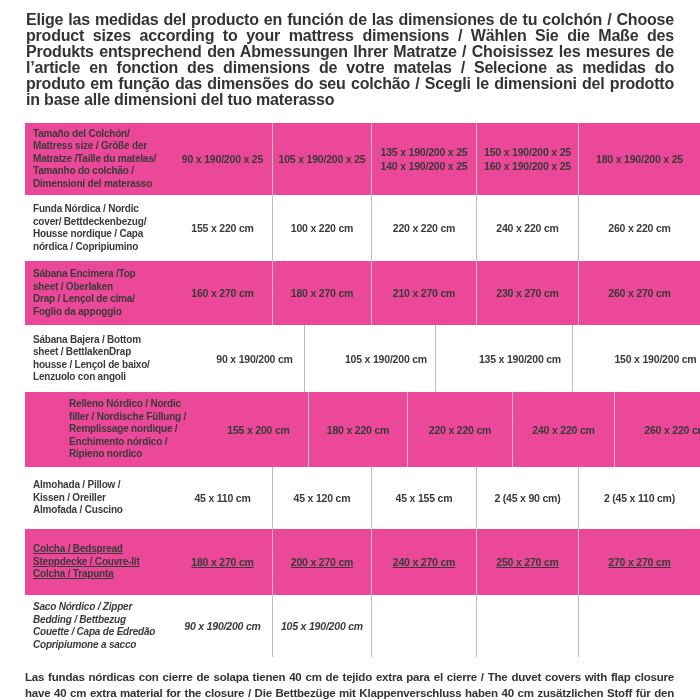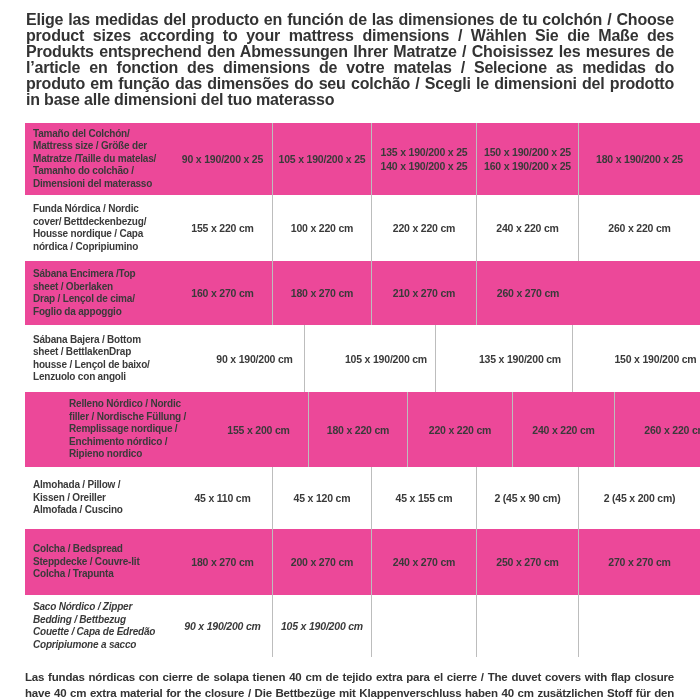--- a/index.html
+++ b/index.html
@@ -29,21 +29,21 @@
     display: grid;
     grid-template-columns: 148px 100px 99px 105px 102px 121px;
   }
   .row.shade { background: #ec4899; }
   .r1 { min-height: 72px; }
   .r2 { min-height: 66px; }
   .r3 { min-height: 64px; }
   .r4 { min-height: 67px; gap: 32px; }
   .r5 { min-height: 75px; padding-left: 36px; }
   .r6 { min-height: 62px; }
-  .r7 { min-height: 66px; }
+  .r7 { min-height: 66px; text-decoration: underline; }
   .r8 { min-height: 62px; font-style: italic; }
   .cell {
     display: flex;
     align-items: center;
     white-space: pre-line;
   }
   .cell.label {
     padding-left: 8px;
     font-size: 10px;
     line-height: 12.5px;
@@ -104,20 +104,21 @@
   </div>
 
   <div class="row shade r3">
     <div class="cell label">Sábana Encimera /Top
 sheet / Oberlaken
 Drap / Lençol de cima/
 Foglio da appoggio</div>
     <div class="cell val div">160 x 270 cm</div>
     <div class="cell val div">180 x 270 cm</div>
     <div class="cell val div">210 x 270 cm</div>
+    <div class="cell val div">230 x 270 cm</div>
     <div class="cell val">260 x 270 cm</div>
   </div>
 
   <div class="row r4">
     <div class="cell label">Sábana Bajera / Bottom
 sheet / BettlakenDrap
 housse / Lençol de baixo/
 Lenzuolo con angoli</div>
     <div class="cell val div">90 x 190/200 cm</div>
     <div class="cell val div">105 x 190/200 cm</div>
@@ -140,21 +141,21 @@
   </div>
 
   <div class="row r6">
     <div class="cell label">Almohada  / Pillow /
 Kissen / Oreiller
 Almofada / Cuscino</div>
     <div class="cell val div">45 x 110 cm</div>
     <div class="cell val div">45 x 120 cm</div>
     <div class="cell val div">45 x 155 cm</div>
     <div class="cell val div">2 (45 x 90 cm)</div>
-    <div class="cell val">2 (45 x 200 cm)</div>
+    <div class="cell val">2 (45 x 110 cm)</div>
   </div>
 
   <div class="row shade r7">
     <div class="cell label">Colcha / Bedspread
 Steppdecke / Couvre-lit
 Colcha / Trapunta</div>
     <div class="cell val div">180 x 270 cm</div>
     <div class="cell val div">200 x 270 cm</div>
     <div class="cell val div">240 x 270 cm</div>
     <div class="cell val div">250 x 270 cm</div>

